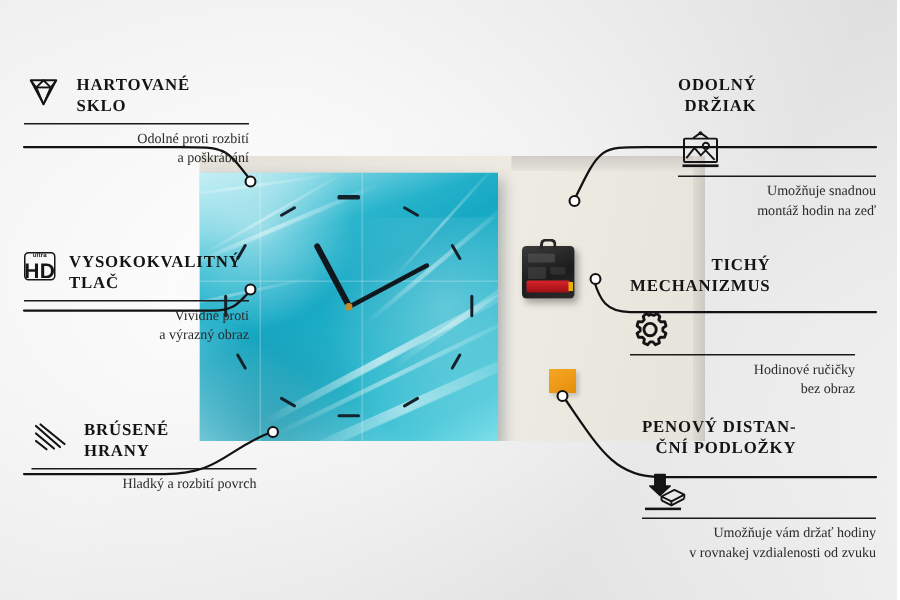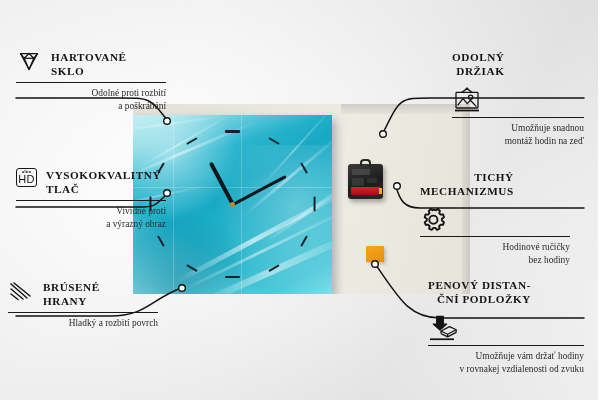--- a/index.html
+++ b/index.html
@@ -156,26 +156,26 @@
   .feat.right .title { text-align:right; }
   .feat.right .desc { text-align:right; }
   .icon { flex:0 0 auto; display:block; }
 
   .hd-badge {
     width:21px; height:19px; border:1.6px solid #161616; border-radius:3px;
     display:flex; flex-direction:column; align-items:center; justify-content:center;
     font-family:"Liberation Sans", sans-serif; color:#161616; line-height:1;
   }
   .hd-badge .u { font-size:4.1px; letter-spacing:0.1px; margin-bottom:0.5px; font-weight:700;}
-  .hd-badge .h { font-size:11px; font-weight:400; letter-spacing:0.2px; }
+  .hd-badge .h { font-size:14px; font-weight:700; letter-spacing:0.2px; }
 
   
   #f-glass   { left:16px;  top:50px;  width:150px; }
   #f-print   { left:16px;  top:168px; width:150px; }
-  #f-edges   { left:8px;  top:280px; width:150px; }
+  #f-edges   { left:21px;  top:280px; width:150px; }
   #f-hanger  { left:452px; top:50px;  width:132px; }
   #f-mech    { left:420px; top:170px; width:150px; }
   #f-foam    { left:428px; top:278px; width:156px; }
 </style>
 </head>
 <body>
 
 <div id="stage">
 
   <div class="bg-base"></div>
@@ -342,21 +342,21 @@
           <path d="M13.5,2.6 L16.1,3.3 L17.9,2.0 L19.9,4.0 L19.2,6.2 L20.6,7.6 L23.2,7.4 L24.0,10.2 L21.9,11.8 L21.9,13.6
                    L24.0,15.2 L23.0,17.9 L20.4,17.8 L19.1,19.2 L19.6,21.6 L17.0,22.8 L15.3,20.9 L13.4,20.9 L11.7,22.8
                    L9.1,21.6 L9.6,19.2 L8.3,17.8 L5.7,17.9 L4.7,15.2 L6.8,13.6 L6.8,11.8 L4.7,10.2 L5.5,7.4 L8.1,7.6
                    L9.5,6.2 L8.8,4.0 L10.8,2.0 L12.6,3.3 Z"></path>
           <circle cx="13.4" cy="12.7" r="4.1"></circle>
         </g>
       </svg>
     </div>
     <div class="rule"></div>
     <div class="desc">Hodinové ručičky
-bez hodiny</div>
+bez obraz</div>
   </div>
 
   <div class="feat right" id="f-foam">
     <div class="head">
       <div class="title">PENOVÝ DISTAN-
 ČNÍ PODLOŽKY</div>
       <svg class="icon" width="30" height="26" viewBox="0 0 30 26">
         <g fill="#141414" stroke="#141414" stroke-width="1.1" stroke-linejoin="round">
           <path d="M8.6,1.4 L15.4,1.4 L15.4,9.0 L18.8,9.0 L12.0,15.2 L5.2,9.0 L8.6,9.0 Z"></path>
         </g>

